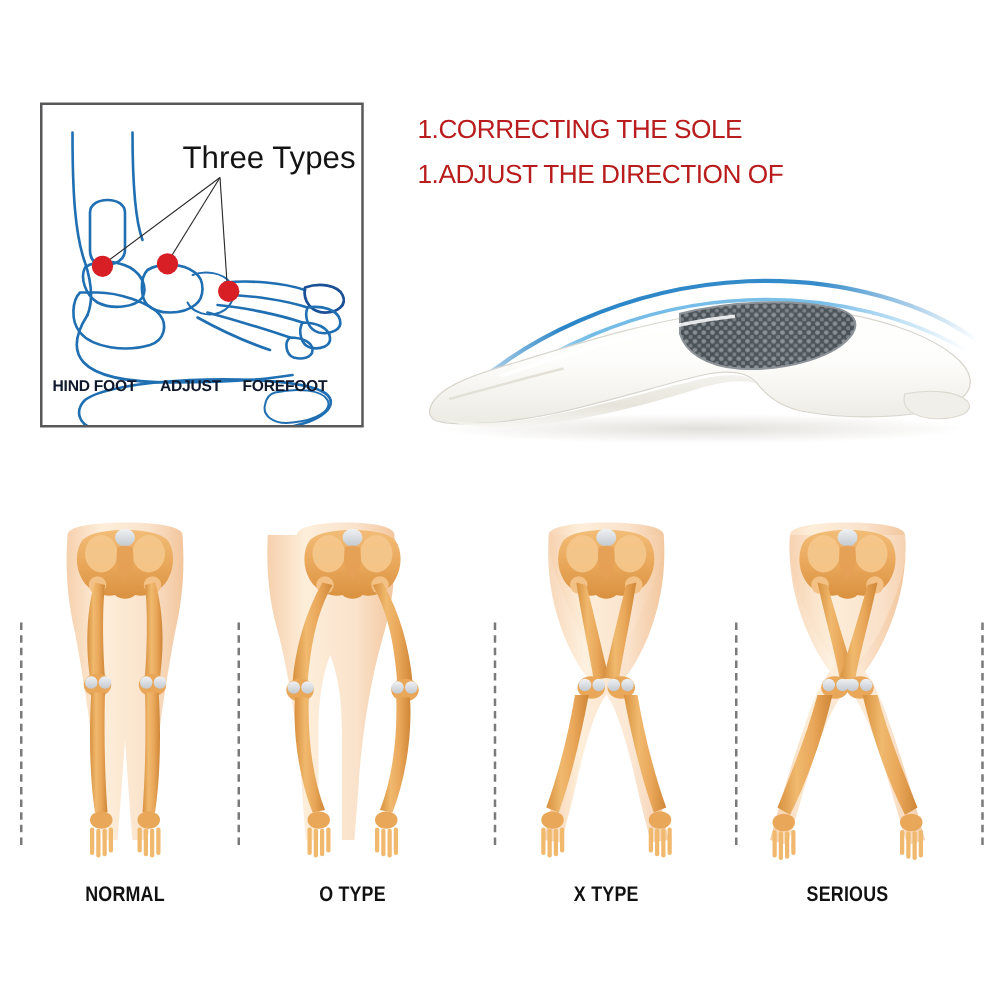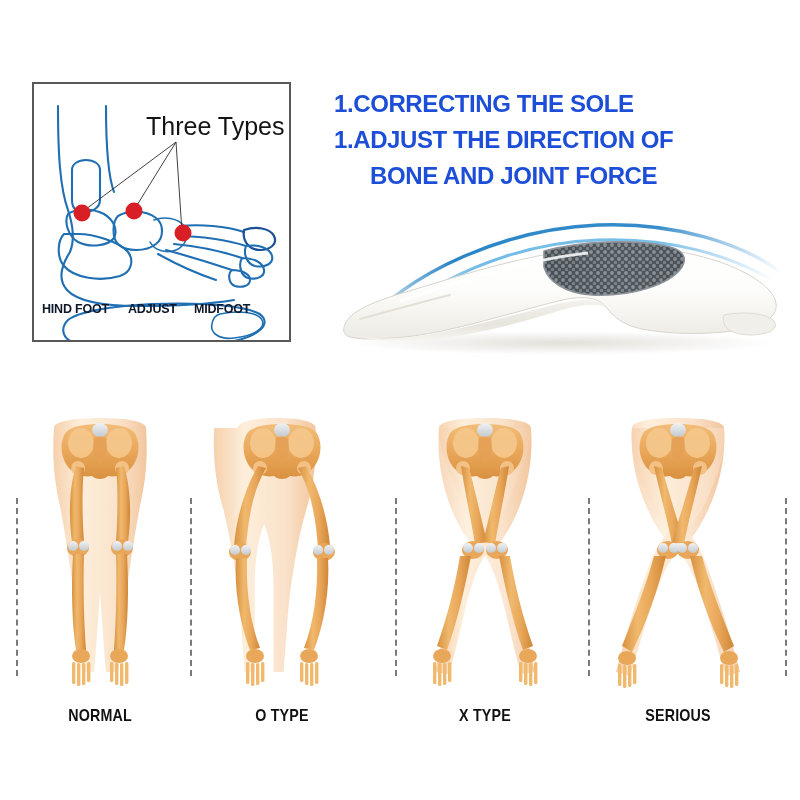--- a/index.html
+++ b/index.html
@@ -56,25 +56,25 @@
 
   
   #headings {
     position: absolute;
     left: 334px;
     top: 86px;
     width: 456px;
   }
   .heading-line {
     font-family: "Liberation Sans", sans-serif;
-    font-weight: 700;
-    font-size: 24px;
+    font-weight: 400;
+    font-size: 21px;
     line-height: 36px;
     letter-spacing: -0.4px;
-    color: #1d4ed8;
+    color: #b91c1c;
     white-space: nowrap;
   }
   .heading-line.indented { padding-left: 36px; }
 
   
   #insole-wrap {
     position: absolute;
     left: 330px;
     top: 215px;
     width: 462px;
@@ -183,27 +183,26 @@
 
       <circle cx="48" cy="129" r="8.5" fill="#d81f26"></circle>
       <circle cx="100" cy="127" r="8.5" fill="#d81f26"></circle>
       <circle cx="149" cy="149" r="8.5" fill="#d81f26"></circle>
     </svg>
 
     <div id="three-types-label">Three Types</div>
 
     <div class="foot-zone-label" id="zone-hind">HIND FOOT</div>
     <div class="foot-zone-label" id="zone-mid">ADJUST</div>
-    <div class="foot-zone-label" id="zone-fore">MIDFOOT</div>
+    <div class="foot-zone-label" id="zone-fore">FOREFOOT</div>
   </div>
 
   <div id="headings">
     <div class="heading-line">1.CORRECTING THE SOLE</div>
     <div class="heading-line">1.ADJUST THE DIRECTION OF</div>
-    <div class="heading-line indented">BONE AND JOINT FORCE</div>
   </div>
 
   <div id="insole-wrap">
     <svg width="462" height="150" viewBox="0 0 462 150">
       <defs>
         <linearGradient id="insoleTop" x1="0" y1="0" x2="0" y2="1">
           <stop offset="0%" stop-color="#ffffff"></stop>
           <stop offset="45%" stop-color="#fdfdfb"></stop>
           <stop offset="100%" stop-color="#eceae3"></stop>
         </linearGradient>

